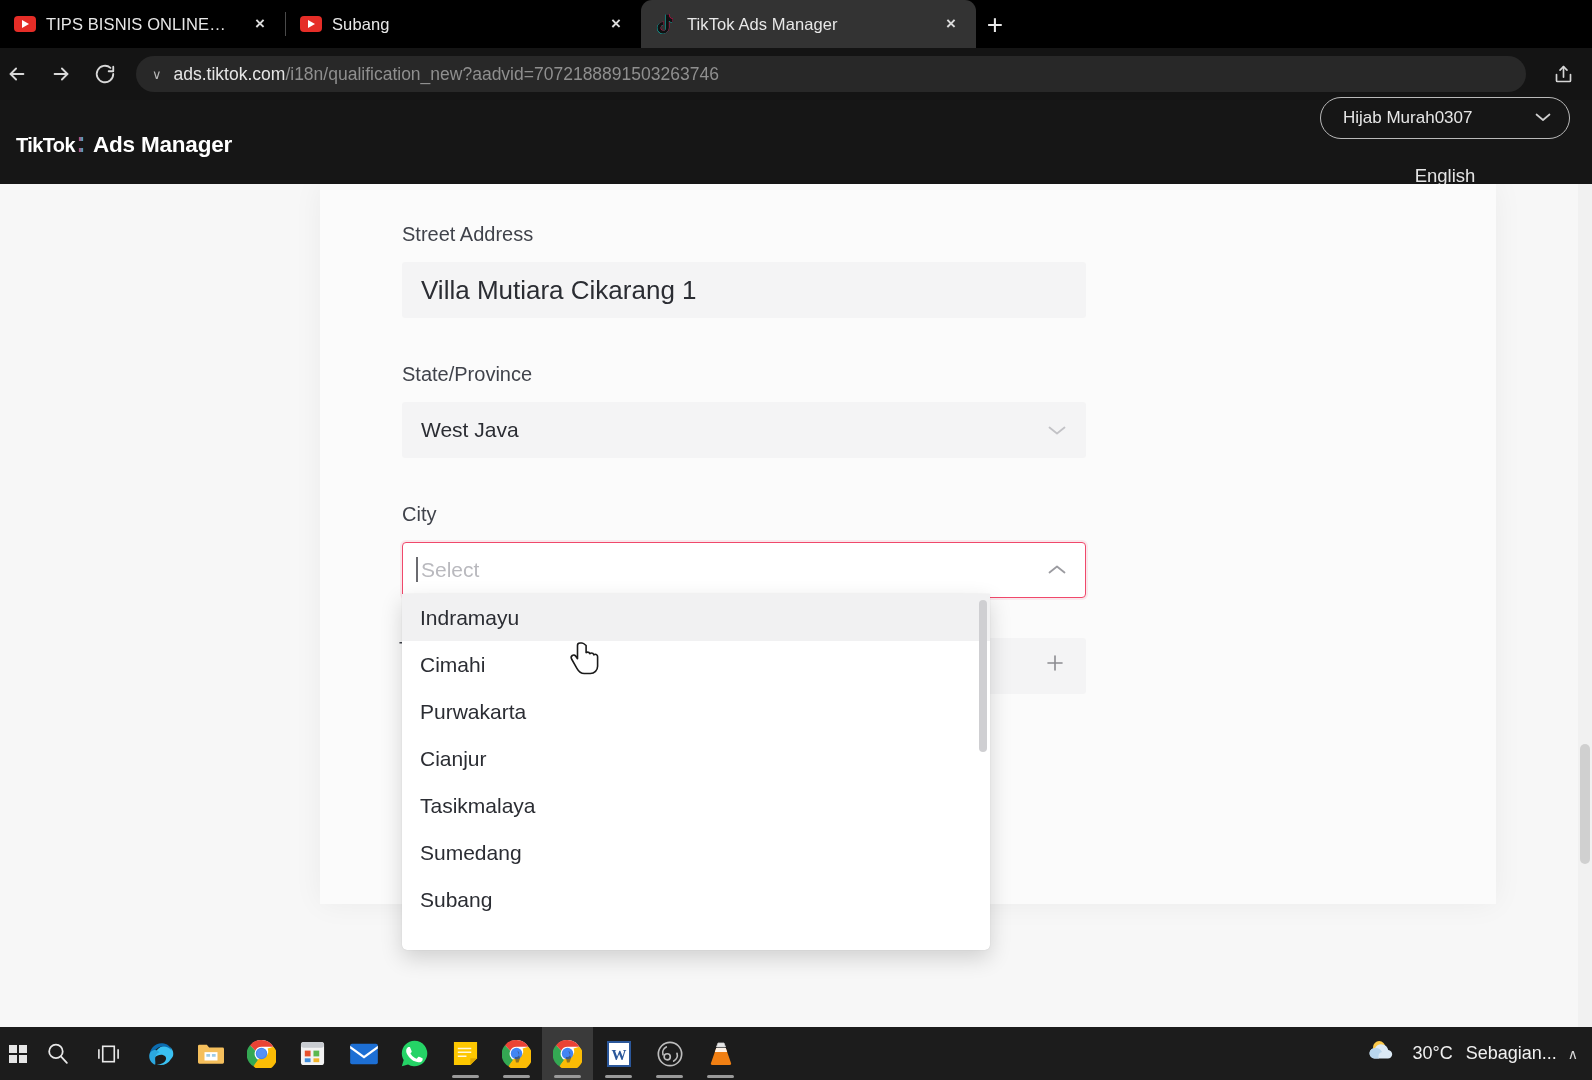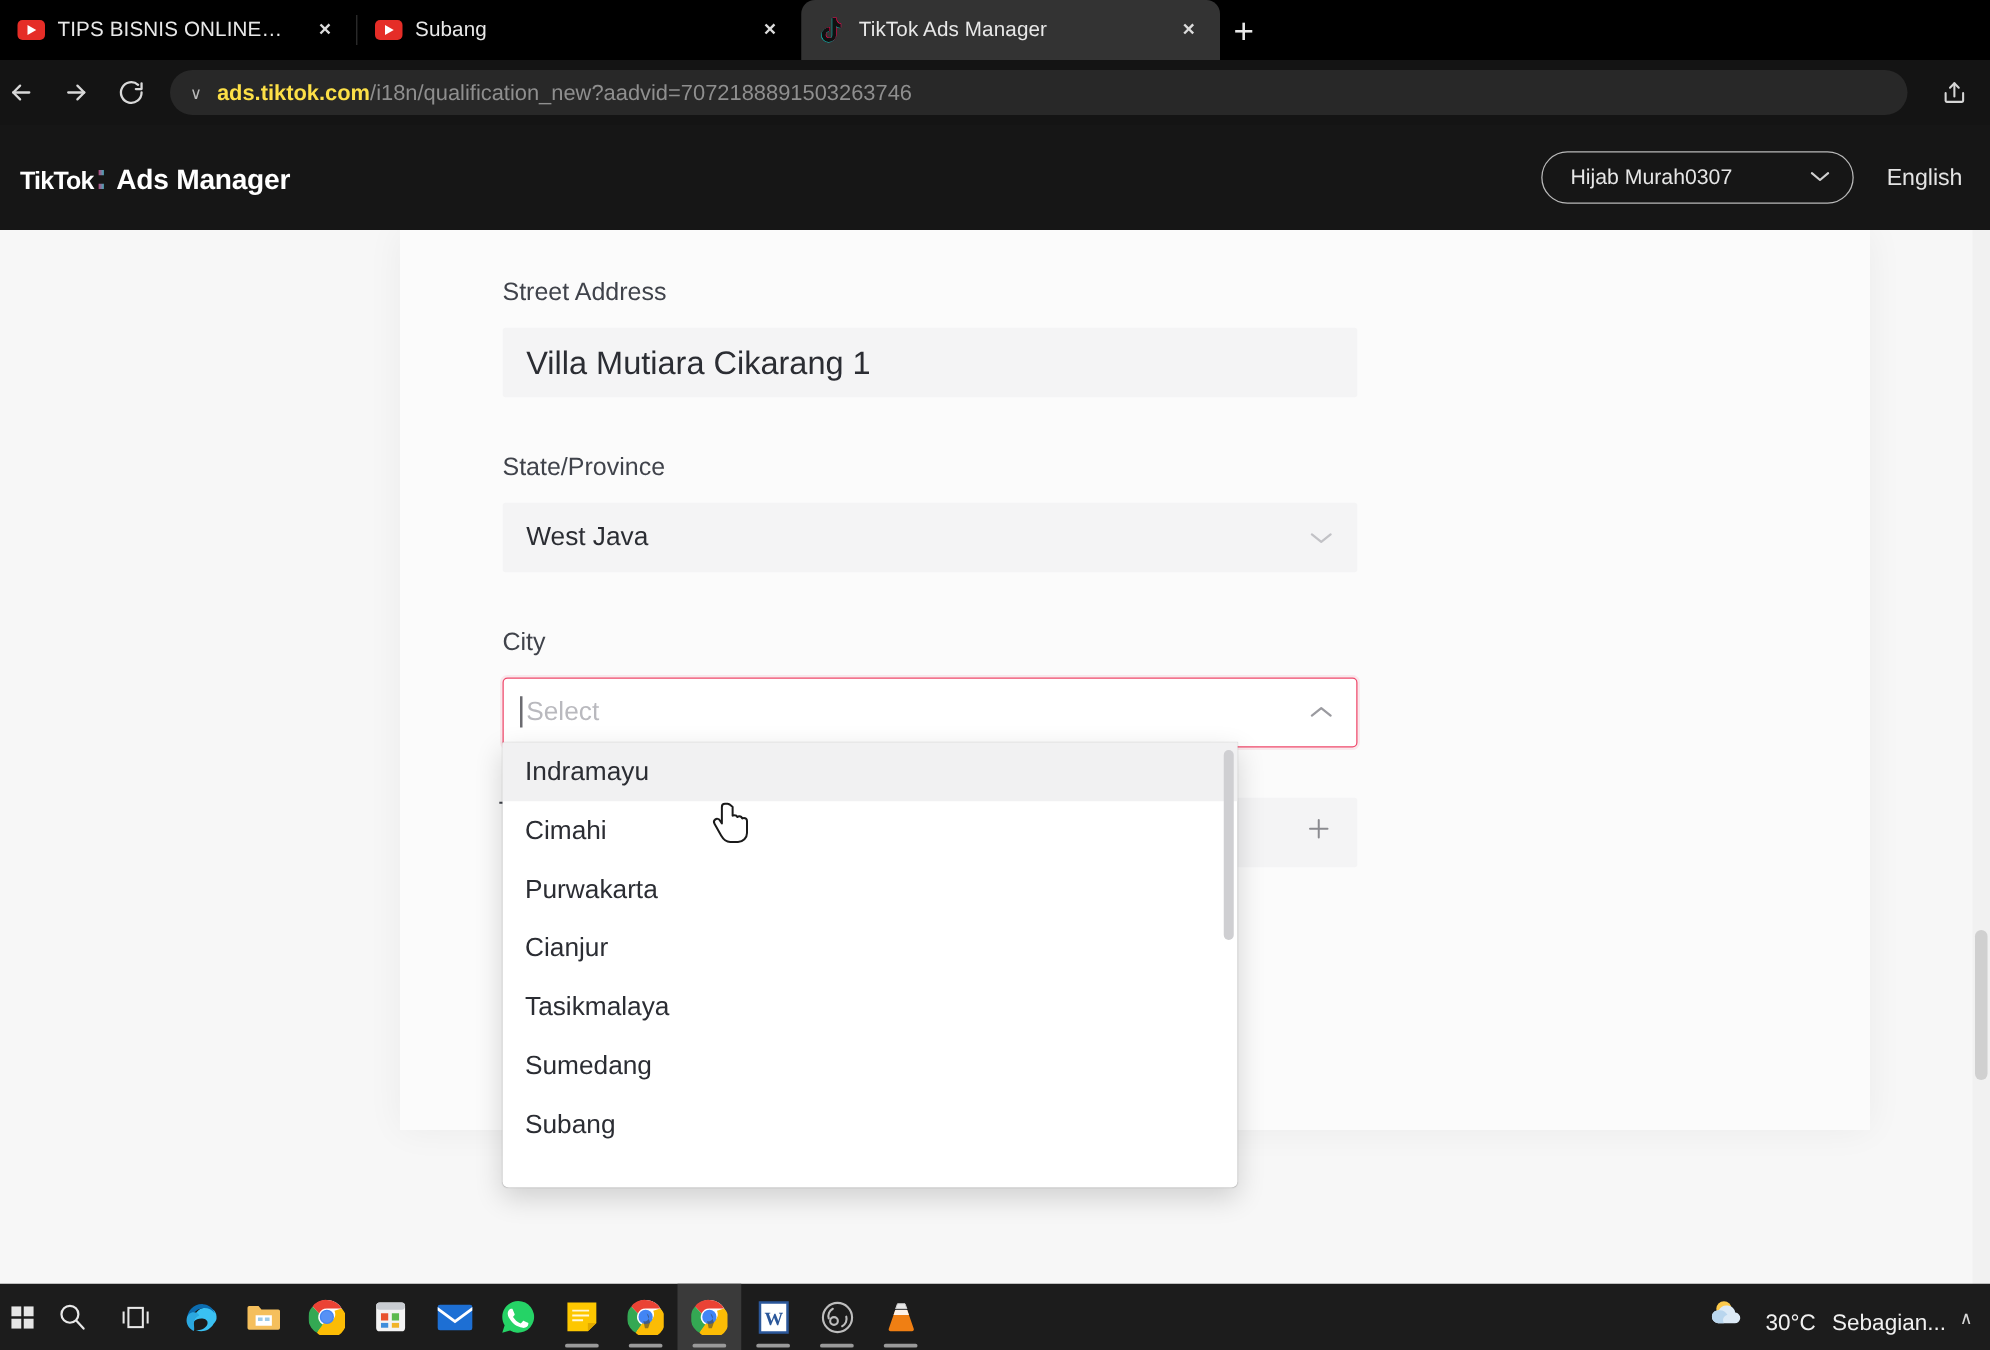--- a/index.html
+++ b/index.html
@@ -67,21 +67,21 @@
   .omnibox {
     flex:1; height:36px; background:#282828; border-radius:18px;
     display:flex; align-items:center; padding:0 16px; gap:12px;
     margin-left:6px; margin-right:14px; min-width:0;
   }
   .omni-chev { color:#b9b9b9; font-size:13px; flex:0 0 auto; }
   .omni-url {
     font-size:17.5px; color:#8f8f8f; white-space:nowrap;
     overflow:hidden; text-overflow:ellipsis;
   }
-  .omni-url b { color:#fde047; font-weight:700; }
+  .omni-url b { color:#e5e5e5; font-weight:400; }
   .share-btn {
     width:34px; height:34px; display:flex; align-items:center;
     justify-content:center; color:#d6d6d6; cursor:pointer; flex:0 0 34px;
   }
 
   
   .app-header {
     height:84px; background:#161616; display:flex; align-items:center;
     justify-content:space-between; padding:0 22px 0 16px;
   }
@@ -90,21 +90,21 @@
     font-size:20px; font-weight:700; color:#ffffff; letter-spacing:-.6px;
   }
   .brand-colon {
     font-size:30px; font-weight:700; margin:0 7px 0 1px;
     background:linear-gradient(90deg,#ff0050 0%,#00f2ea 100%);
     -webkit-background-clip:text; background-clip:text; color:transparent;
   }
   .brand-sub {
     font-size:22.5px; font-weight:600; color:#ffffff; letter-spacing:-.2px;
   }
-  .header-right { display:flex; align-items:center; gap:26px; }
+  .header-right { display:flex; align-items:center; gap:26px;flex-direction:column; }
   .acct-select {
     width:250px; height:42px; border:1.6px solid #b9b9b9;
     border-radius:21px; display:flex; align-items:center;
     justify-content:space-between; padding:0 18px 0 22px;
     color:#e6e6e6; font-size:17px; cursor:pointer;
   }
   .acct-chev { color:#cfcfcf; font-size:12px; }
   .lang-link { color:#e4e4e4; font-size:18.5px; cursor:pointer; }
 
   
@@ -197,21 +197,21 @@
   }
   .tb-item.running::after {
     content:""; position:absolute; bottom:2px; left:12px; width:27px;
     height:3px; background:#9a9a9a; border-radius:2px;
   }
   .tb-item.active { background:#3a3a3a; }
   .tb-right {
     margin-left:auto; display:flex; align-items:center; gap:11px;
     padding-right:10px; color:#f0f0f0; font-size:18px;
   }
-  .weather-txt { display:flex; align-items:flex-end; gap:13px; }
+  .weather-txt { display:flex; align-items:center; gap:13px; }
   .tray-chev { color:#d8d8d8; font-size:14px; }
 
   .hidden-label {
     position:absolute; left:-3px; top:0; font-size:20px; color:#40434b;
   }
 </style>
 </head>
 <body>
 
 <div class="browser-chrome">

